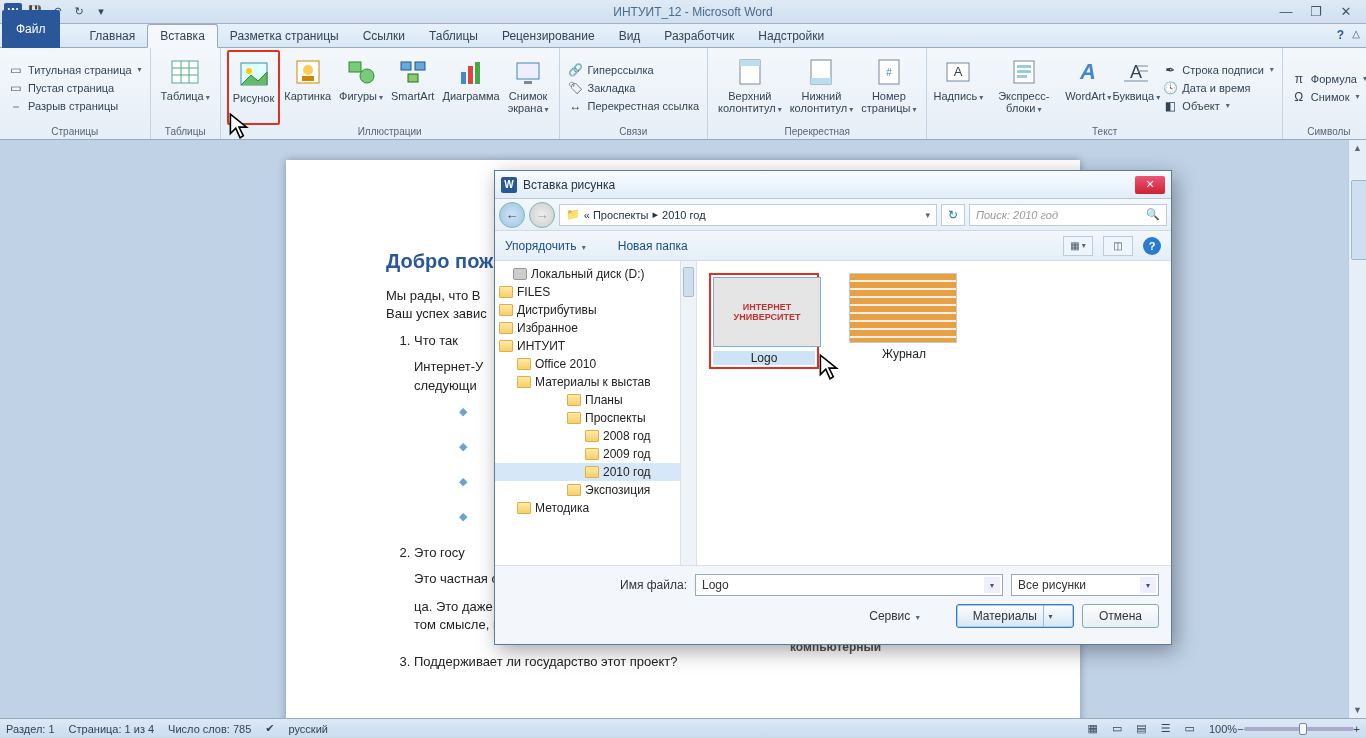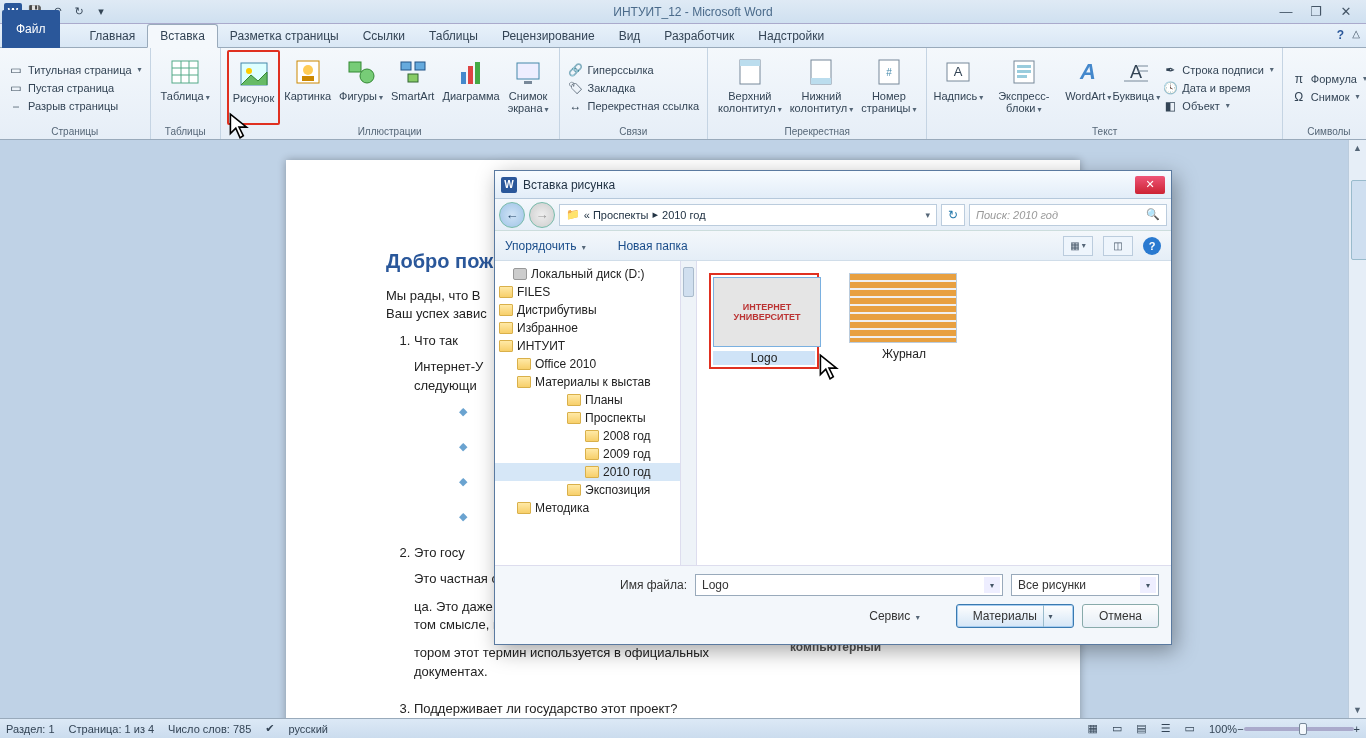--- a/index.html
+++ b/index.html
@@ -407,21 +407,20 @@
             </div>
         </div>
       </li>
       <li value="2"><span>Это госу</span>
         <div class="side-img">
           <div class="simgbox">системы</div>
           <div class="caption"><span>Международный</span><br><span>компьютерный</span></div>
         </div>
         <p class="doc-p" style="margin-top:10px;"><span>Это частная о</span></p>
         <p class="doc-p"><span>ца. Это даже не учебное заведение, по крайней мере, в том смысле, в ко-</span></p>
-        <p class="doc-p"><span>тором этот термин используется в официальных документах.</span></p>
       </li>
       <li value="3"><span>Поддерживает ли государство этот проект?</span></li>
     </ol>
   </div>
 </div>
 <div class="vscroll">
   <div class="arrow" style="top:0">▲</div>
   <div class="thumb"></div>
   <div class="arrow" style="bottom:0">▼</div>
 </div>

